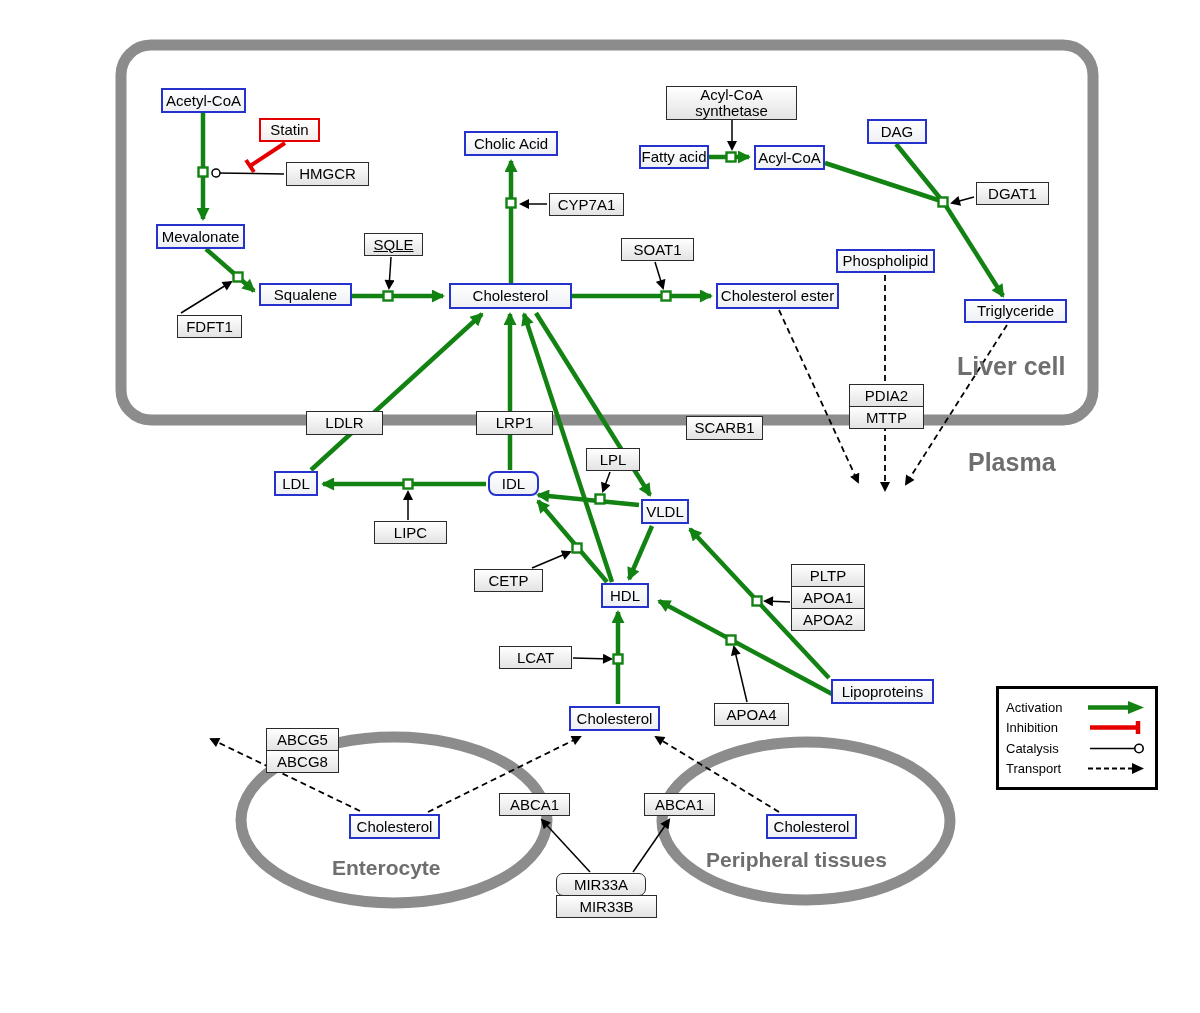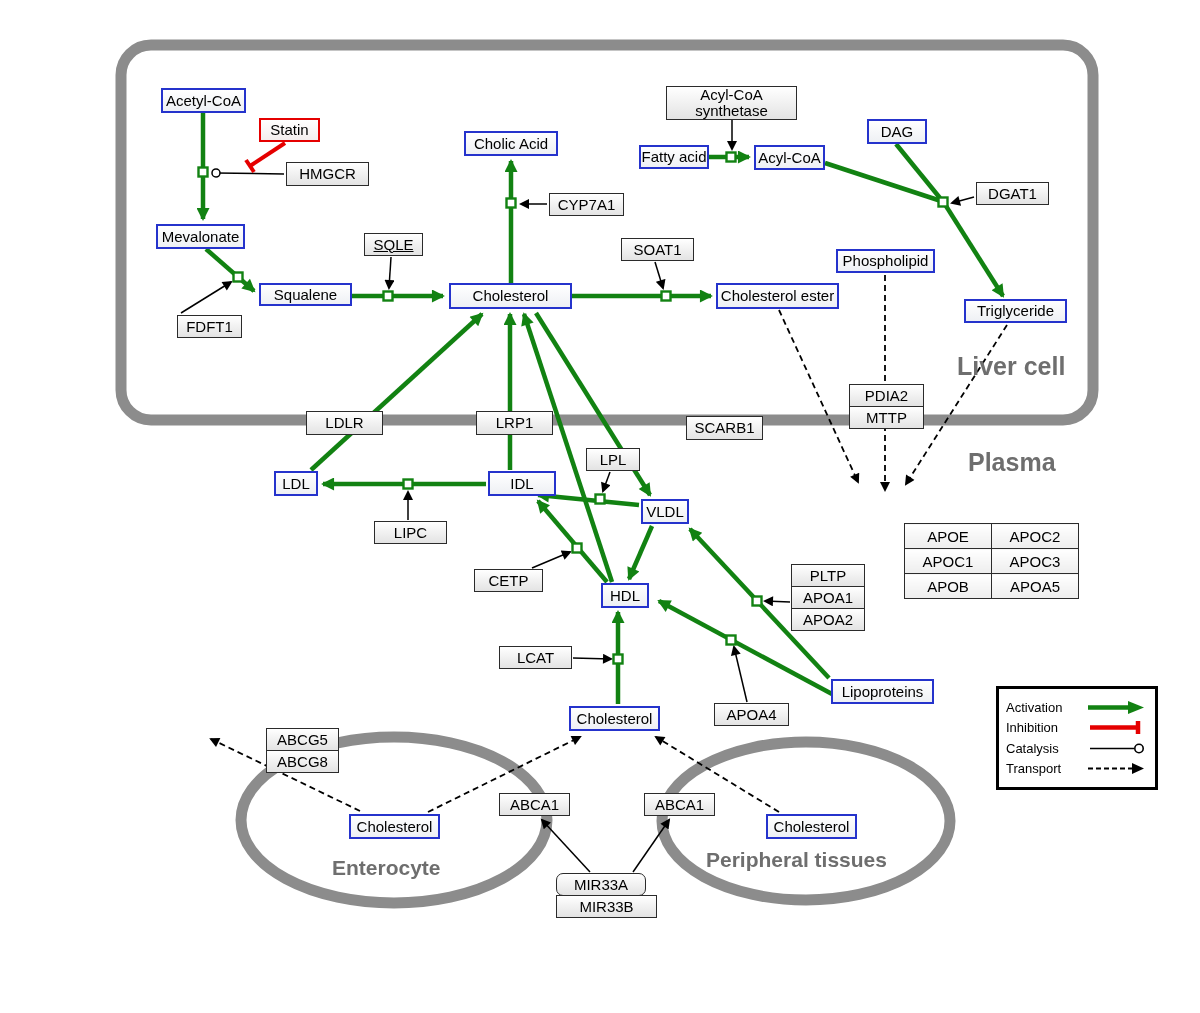--- a/index.html
+++ b/index.html
@@ -131,21 +131,21 @@
   <div class="box metab" style="left:259px;top:283px;width:93px;height:23px;">Squalene</div>
   <div class="box metab" style="left:449px;top:283px;width:123px;height:26px;">Cholesterol</div>
   <div class="box metab" style="left:464px;top:131px;width:94px;height:25px;">Cholic Acid</div>
   <div class="box metab" style="left:639px;top:145px;width:70px;height:24px;">Fatty acid</div>
   <div class="box metab" style="left:754px;top:145px;width:71px;height:25px;">Acyl-CoA</div>
   <div class="box metab" style="left:867px;top:119px;width:60px;height:25px;">DAG</div>
   <div class="box metab" style="left:836px;top:249px;width:99px;height:24px;">Phospholipid</div>
   <div class="box metab" style="left:716px;top:283px;width:123px;height:26px;">Cholesterol ester</div>
   <div class="box metab" style="left:964px;top:299px;width:103px;height:24px;">Triglyceride</div>
   <div class="box metab" style="left:274px;top:471px;width:44px;height:25px;">LDL</div>
-  <div class="box metab" style="left:488px;top:471px;width:68px;height:25px;">IDL</div>
+  <div class="box metab" style="left:488px;top:471px;width:51px;height:25px;border-radius:8px;">IDL</div>
   <div class="box metab" style="left:641px;top:499px;width:48px;height:25px;">VLDL</div>
   <div class="box metab" style="left:601px;top:583px;width:48px;height:25px;">HDL</div>
   <div class="box metab" style="left:831px;top:679px;width:103px;height:25px;">Lipoproteins</div>
   <div class="box metab" style="left:569px;top:706px;width:91px;height:25px;">Cholesterol</div>
   <div class="box metab" style="left:349px;top:814px;width:91px;height:25px;">Cholesterol</div>
   <div class="box metab" style="left:766px;top:814px;width:91px;height:25px;">Cholesterol</div>
 
   <div class="box drug" style="left:259px;top:118px;width:61px;height:24px;">Statin</div>
 
   <div class="box enzyme" style="left:286px;top:162px;width:83px;height:24px;">HMGCR</div>
@@ -168,36 +168,20 @@
   <div class="box enzyme" style="left:791px;top:586px;width:74px;height:23px;">APOA1</div>
   <div class="box enzyme" style="left:791px;top:608px;width:74px;height:23px;">APOA2</div>
   <div class="box enzyme" style="left:714px;top:703px;width:75px;height:23px;">APOA4</div>
   <div class="box enzyme" style="left:266px;top:728px;width:73px;height:23px;">ABCG5</div>
   <div class="box enzyme" style="left:266px;top:750px;width:73px;height:23px;">ABCG8</div>
   <div class="box enzyme" style="left:499px;top:793px;width:71px;height:23px;">ABCA1</div>
   <div class="box enzyme" style="left:644px;top:793px;width:71px;height:23px;">ABCA1</div>
   <div class="box enzyme" style="left:556px;top:873px;width:90px;height:23px;border-radius:7px;">MIR33A</div>
   <div class="box enzyme" style="left:556px;top:895px;width:101px;height:23px;">MIR33B</div>
 
-  <table id="apo-table">
-    <tbody>
-      <tr>
-        <td>APOE</td>
-        <td>APOC2</td>
-      </tr>
-      <tr>
-        <td>APOC1</td>
-        <td>APOC3</td>
-      </tr>
-      <tr>
-        <td>APOB</td>
-        <td>APOA5</td>
-      </tr>
-    </tbody>
-  </table>
 
   <div class="region-label" style="left:957px;top:352px;font-size:25px;">Liver cell</div>
   <div class="region-label" style="left:968px;top:448px;font-size:25px;">Plasma</div>
   <div class="region-label" style="left:332px;top:856px;font-size:21px;">Enterocyte</div>
   <div class="region-label" style="left:706px;top:848px;font-size:21px;">Peripheral tissues</div>
 
   <div id="legend">
     <div class="legend-row">
       <span class="legend-label">Activation</span>
       <svg width="62" height="15">

